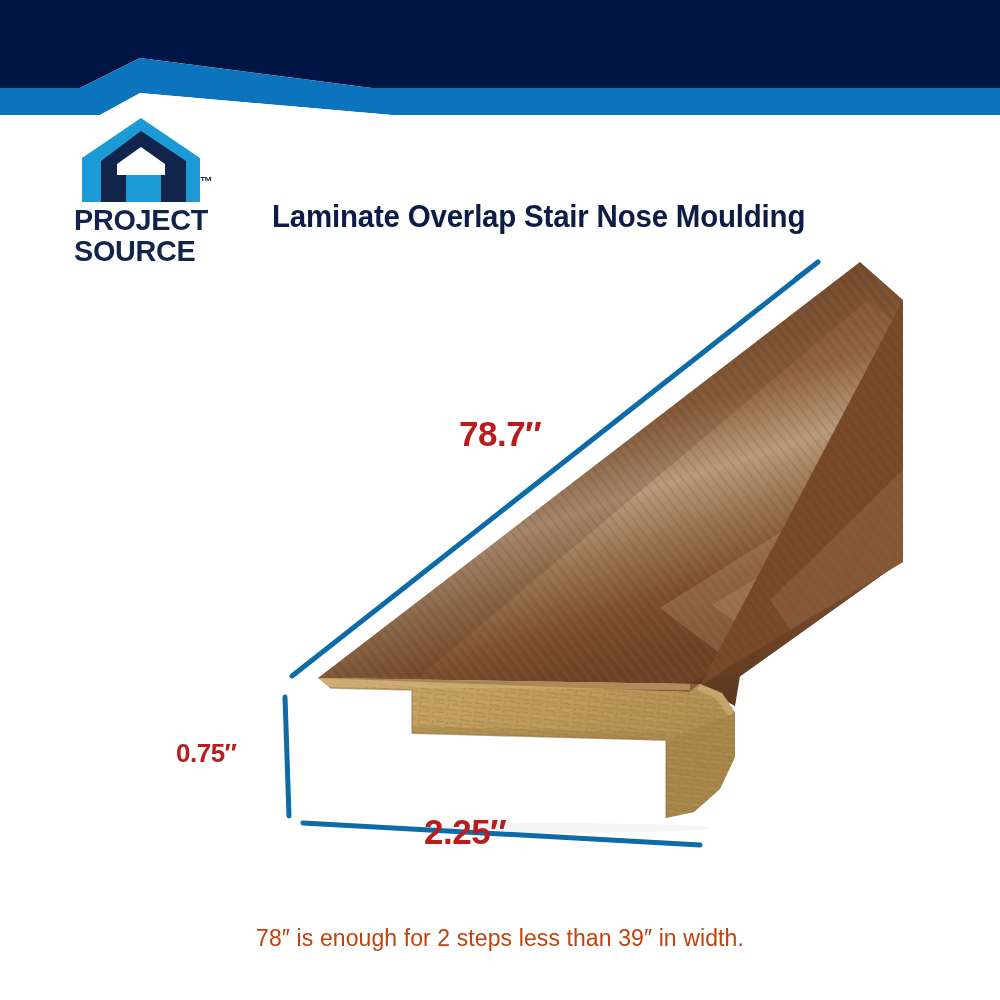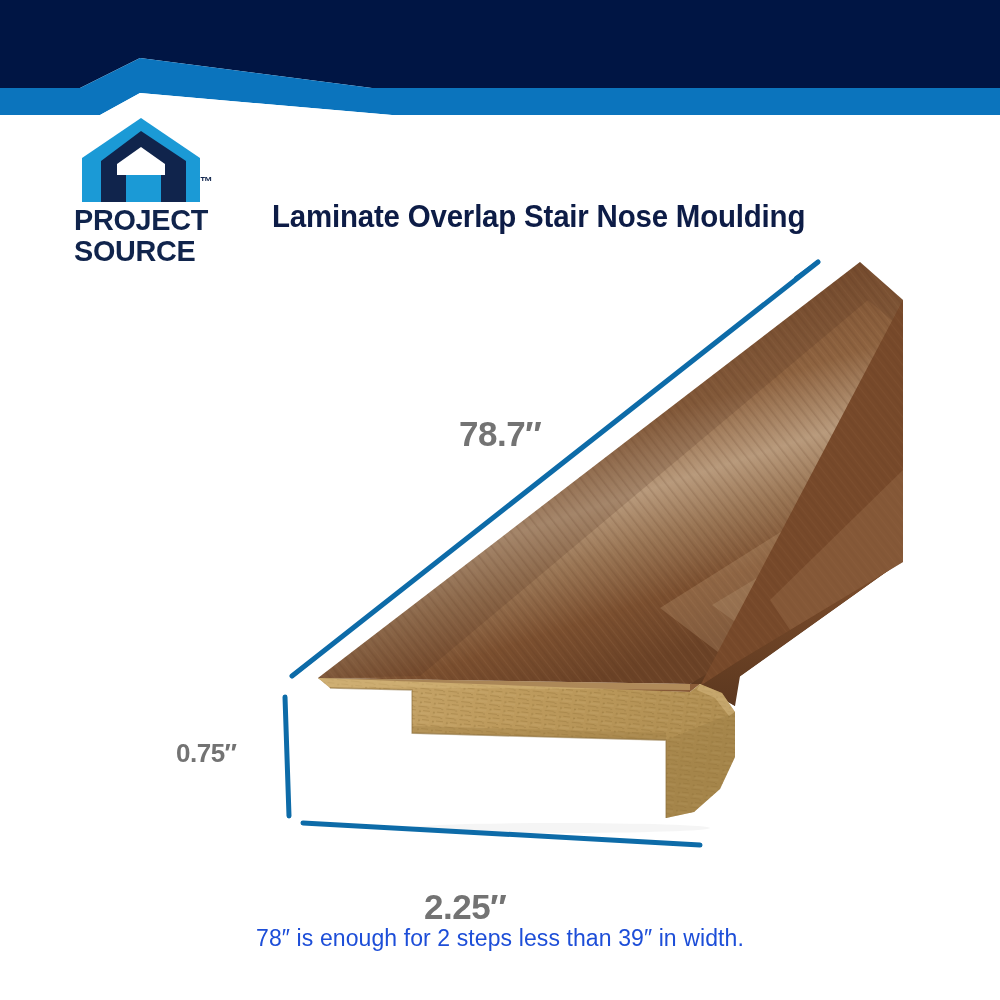--- a/index.html
+++ b/index.html
@@ -29,30 +29,30 @@
          font-family:"Liberation Sans","DejaVu Sans",sans-serif;
          font-weight:bold;font-size:31px;color:#0d1c46;
          letter-spacing:-0.2px;white-space:nowrap;
          transform:scaleX(0.95);transform-origin:left top;}
 
   
   .product{position:absolute;left:0;top:0;width:1000px;height:1000px;}
   .product svg{display:block;}
 
   
-  .dim{position:absolute;color:#737373;font-weight:bold;
+  .dim{position:absolute;color:#b91c1c;font-weight:bold;
        font-family:"Liberation Sans","DejaVu Sans",sans-serif;
        white-space:nowrap;}
   .dim-len{left:459px;top:414px;font-size:35px;letter-spacing:-0.5px;}
   .dim-thick{left:176px;top:738px;font-size:26px;letter-spacing:-0.5px;}
-  .dim-width{left:424px;top:887px;font-size:35px;letter-spacing:-0.5px;}
+  .dim-width{left:424px;top:812px;font-size:35px;letter-spacing:-0.5px;}
 
   
   .footer{position:absolute;left:0;top:925px;width:1000px;text-align:center;
-          color:#1d4ed8;font-size:23px;letter-spacing:0.1px;
+          color:#c2410c;font-size:23px;letter-spacing:0.1px;
           font-family:"Liberation Sans","DejaVu Sans",sans-serif;}
 </style>
 </head>
 <body>
 
 <div class="stage">
 
   <div class="header">
     <svg width="1000" height="132" viewBox="0 0 1000 132">
 

